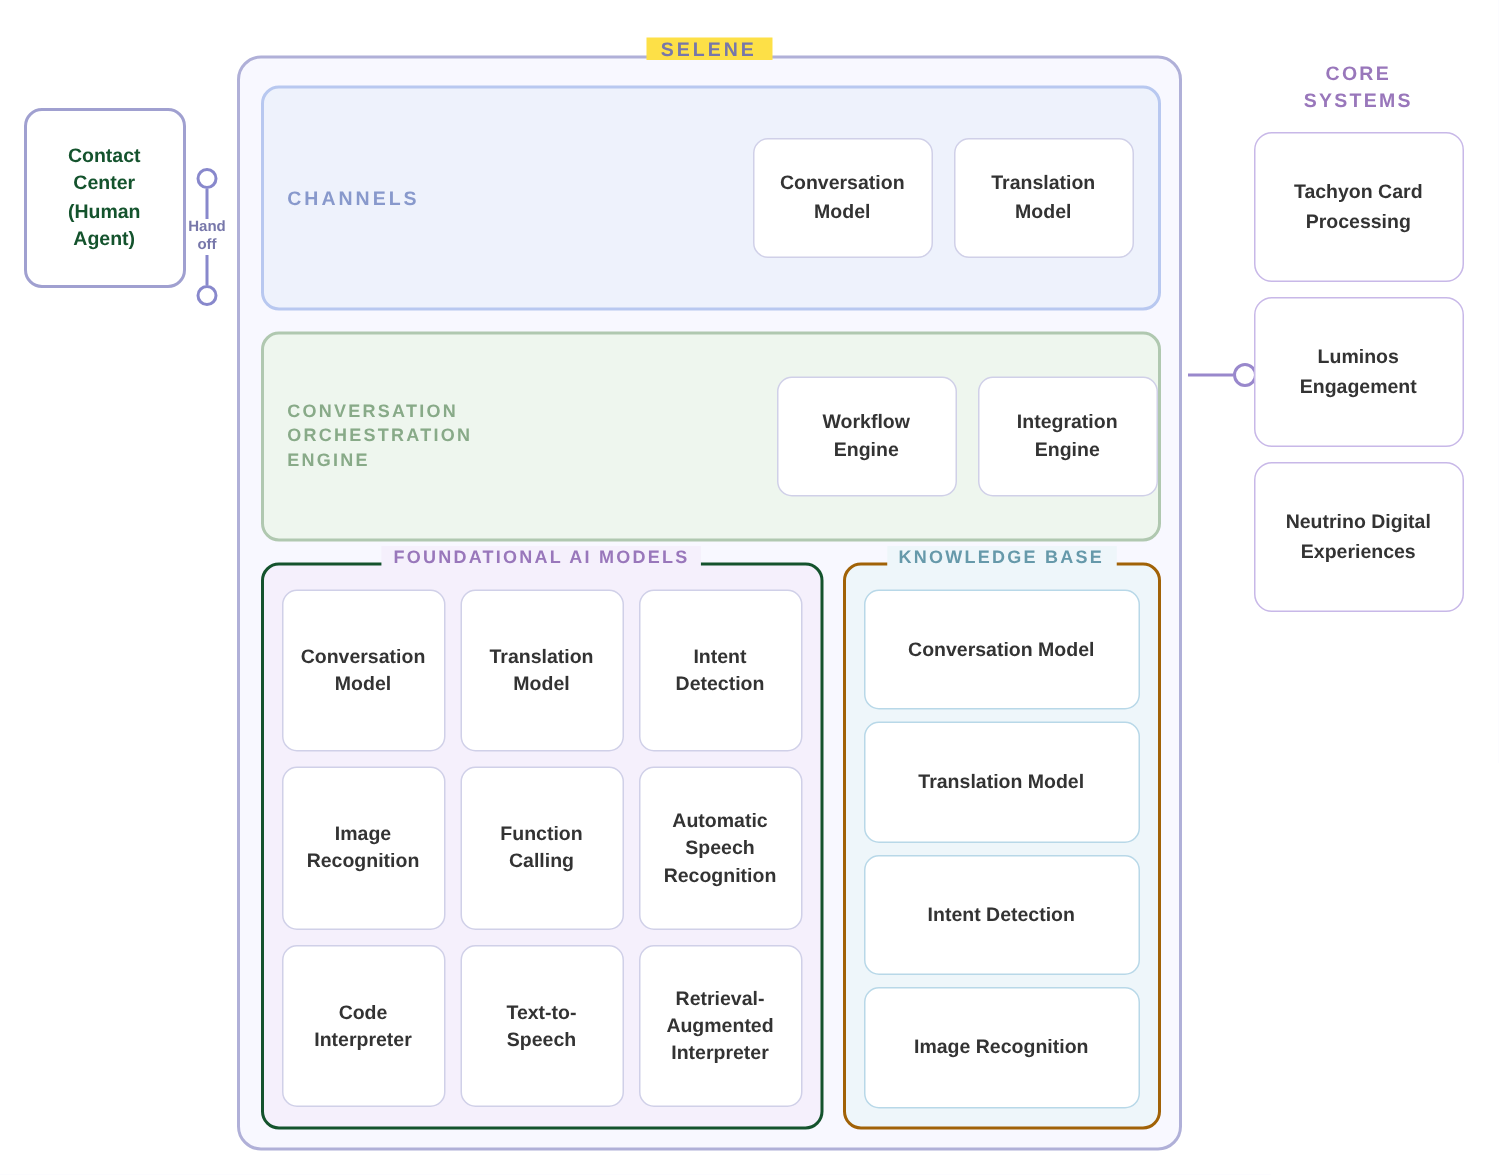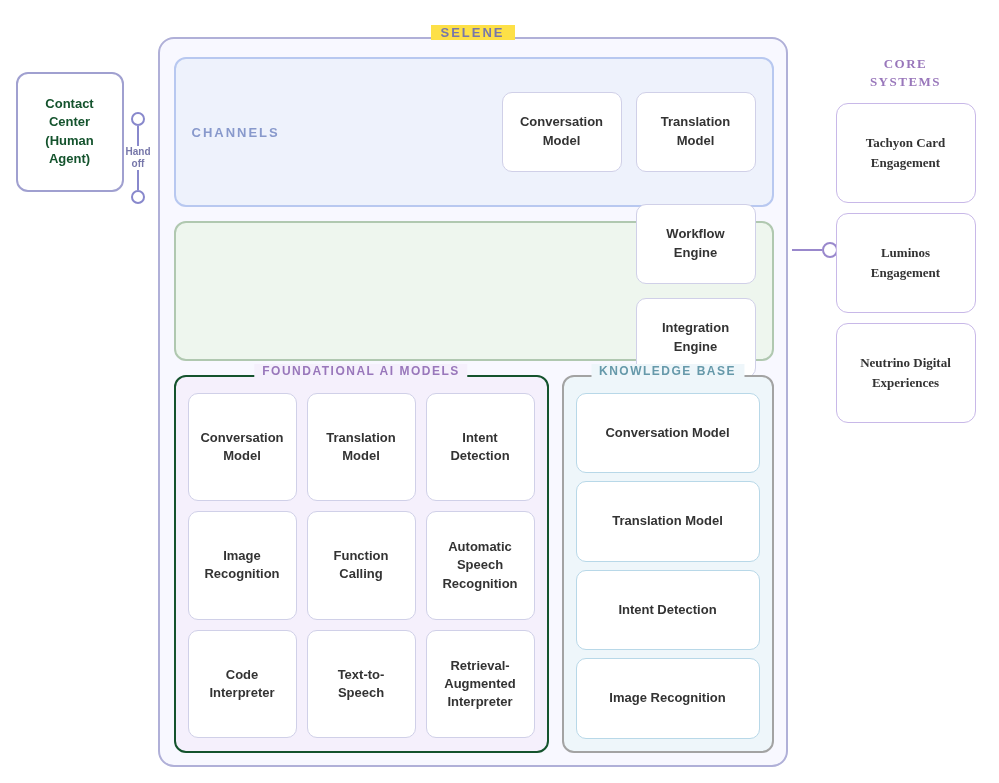--- a/index.html
+++ b/index.html
@@ -147,26 +147,25 @@
       transform: translateY(-50%);
       font-size: 12px;
       font-weight: 700;
       letter-spacing: 1.5px;
       color: #88aa88;
       width: 110px;
       line-height: 1.4;
     }
     .coe-cards {
       position: absolute;
-      right: 16px;
+      right: 0;
       top: 50%;
       transform: translateY(-50%);
       display: flex;
       gap: 14px;
-      flex-direction: column;
     }
 
     
     .fam-box {
       position: absolute;
       left: 14px;
       top: 336px;
       width: 375px;
       height: 378px;
       border: 2px solid #14532d;
@@ -198,21 +197,21 @@
       gap: 10px;
     }
 
     
     .kb-box {
       position: absolute;
       left: 402px;
       top: 336px;
       width: 212px;
       height: 378px;
-      border: 2px solid #a3a3a3;
+      border: 2px solid #a16207;
       border-radius: 12px;
       background: #eef6fa;
     }
     .kb-label {
       position: absolute;
       left: 50%;
       top: -13px;
       transform: translateX(-50%);
       background: #eef6fa;
       padding: 0 8px;
@@ -252,23 +251,22 @@
     }
     .card-wide {
       width: 120px;
       height: 80px;
     }
 
     
     .core-systems-box {
       position: absolute;
       left: 826px;
-      top: 43px;
+      top: 28px;
       width: 140px;
-      font-family: Liberation Serif, serif;
     }
     .core-systems-label {
       text-align: center;
       font-size: 13px;
       font-weight: 700;
       letter-spacing: 1.5px;
       color: #9977bb;
       margin-bottom: 12px;
       line-height: 1.4;
     }
@@ -370,20 +368,21 @@
         <div class="card card-wide">
           <span class="card-text">Conversation Model</span>
         </div>
         <div class="card card-wide">
           <span class="card-text">Translation Model</span>
         </div>
       </div>
     </div>
 
     <div class="coe-box">
+      <span class="coe-label">CONVERSATION ORCHESTRATION ENGINE</span>
       <div class="coe-cards">
         <div class="card card-wide">
           <span class="card-text">Workflow Engine</span>
         </div>
         <div class="card card-wide">
           <span class="card-text">Integration Engine</span>
         </div>
       </div>
     </div>
 
@@ -443,21 +442,21 @@
   <div class="apis-connector">
     <div class="apis-line"></div>
     <div class="apis-dot"></div>
     <span class="apis-label-text">APIs</span>
   </div>
 
   <div class="core-systems-box">
     <div class="core-systems-label">CORE<br>SYSTEMS</div>
     <div class="core-systems-cards">
       <div class="core-card">
-        <span class="core-card-text">Tachyon Card Engagement</span>
+        <span class="core-card-text">Tachyon Card Processing</span>
       </div>
       <div class="core-card">
         <span class="core-card-text">Luminos Engagement</span>
       </div>
       <div class="core-card">
         <span class="core-card-text">Neutrino Digital Experiences</span>
       </div>
     </div>
   </div>
 

